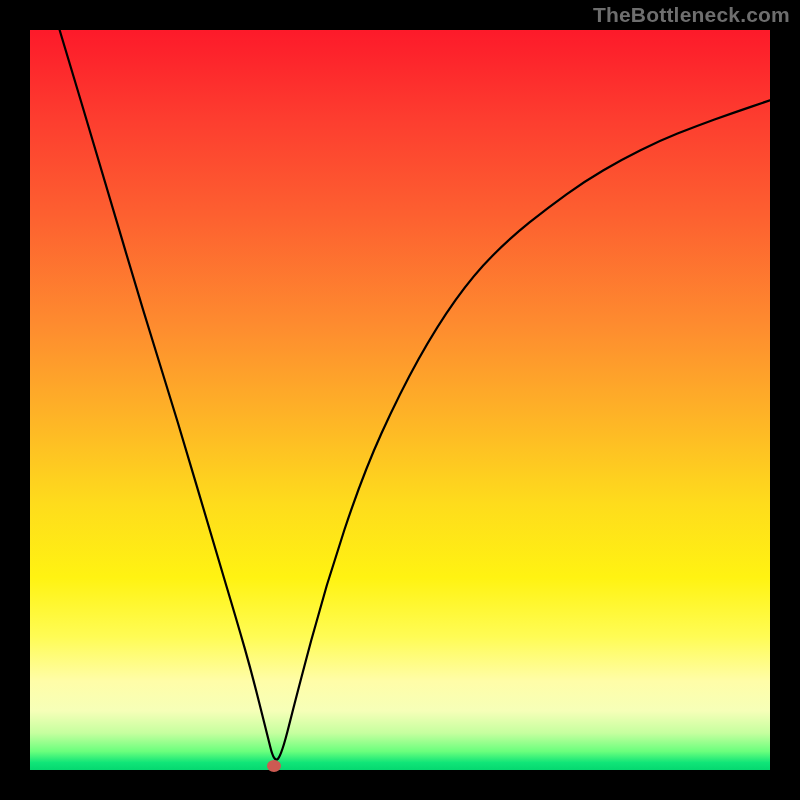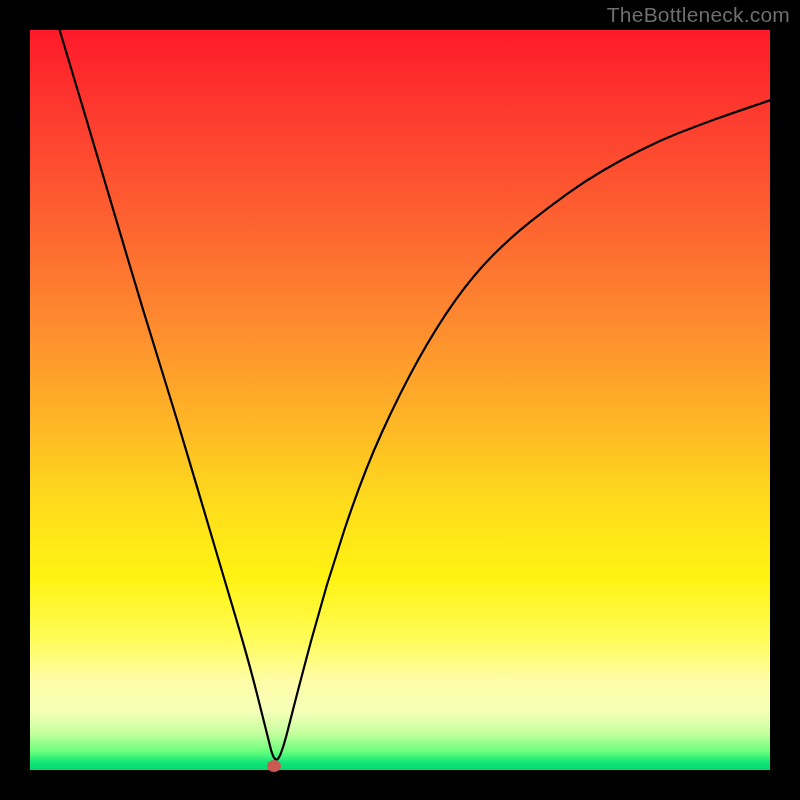--- a/index.html
+++ b/index.html
@@ -49,21 +49,21 @@
     width: 740px;
     height: 740px;
   }
   .watermark {
     position: absolute;
     top: 3px;
     right: 10px;
     color: #6e6e6e;
     font-size: 21px;
     letter-spacing: 0.2px;
-    font-weight: 400;
+    font-weight: 700;
     user-select: none;
   }
   .marker {
     position: absolute;
     width: 14px;
     height: 12px;
     border-radius: 50%;
     background: #cc5a52;
   }
 </style>

